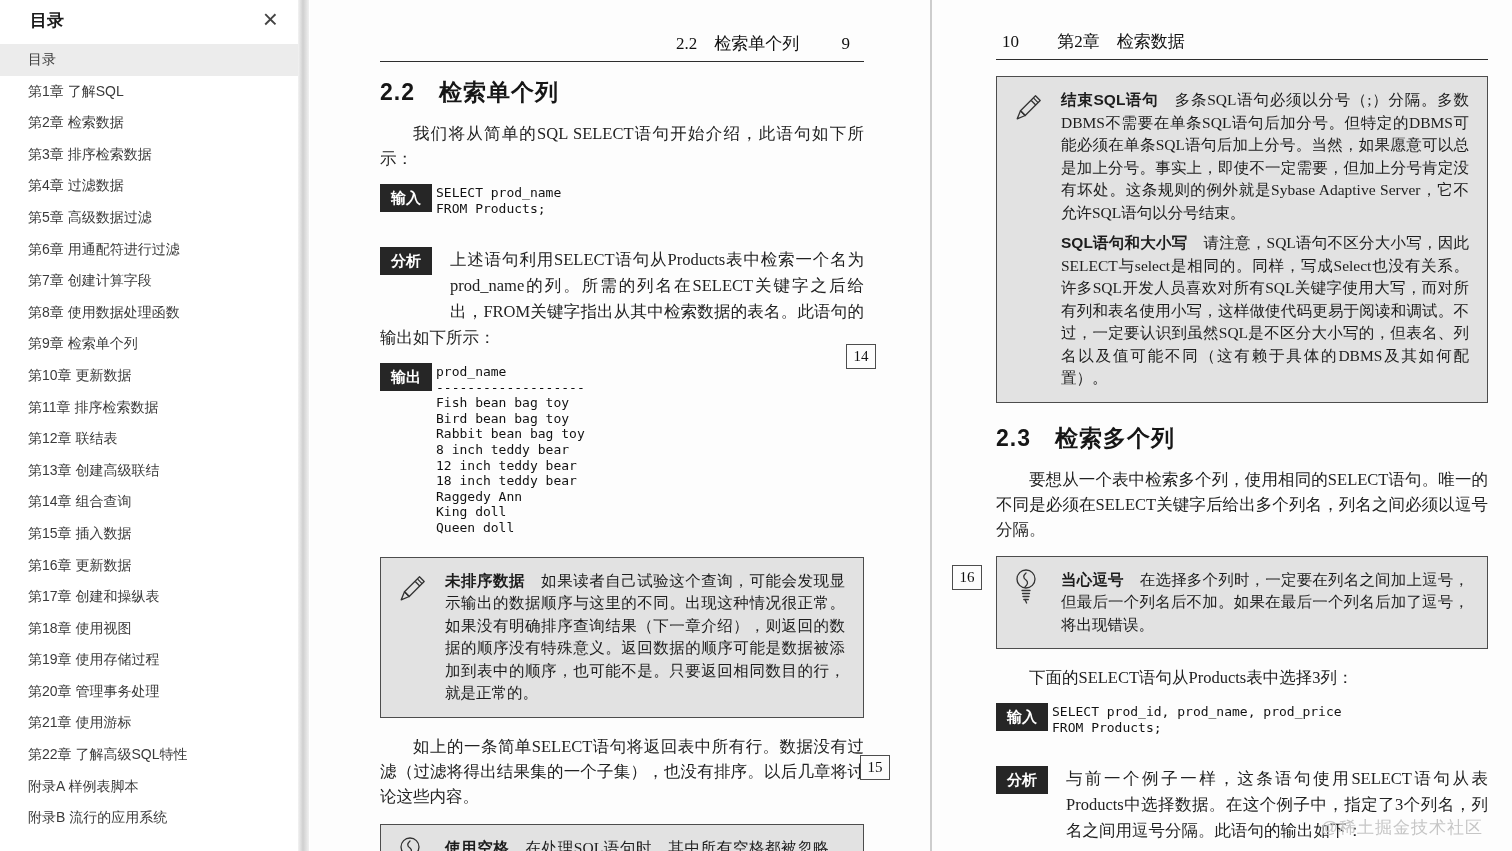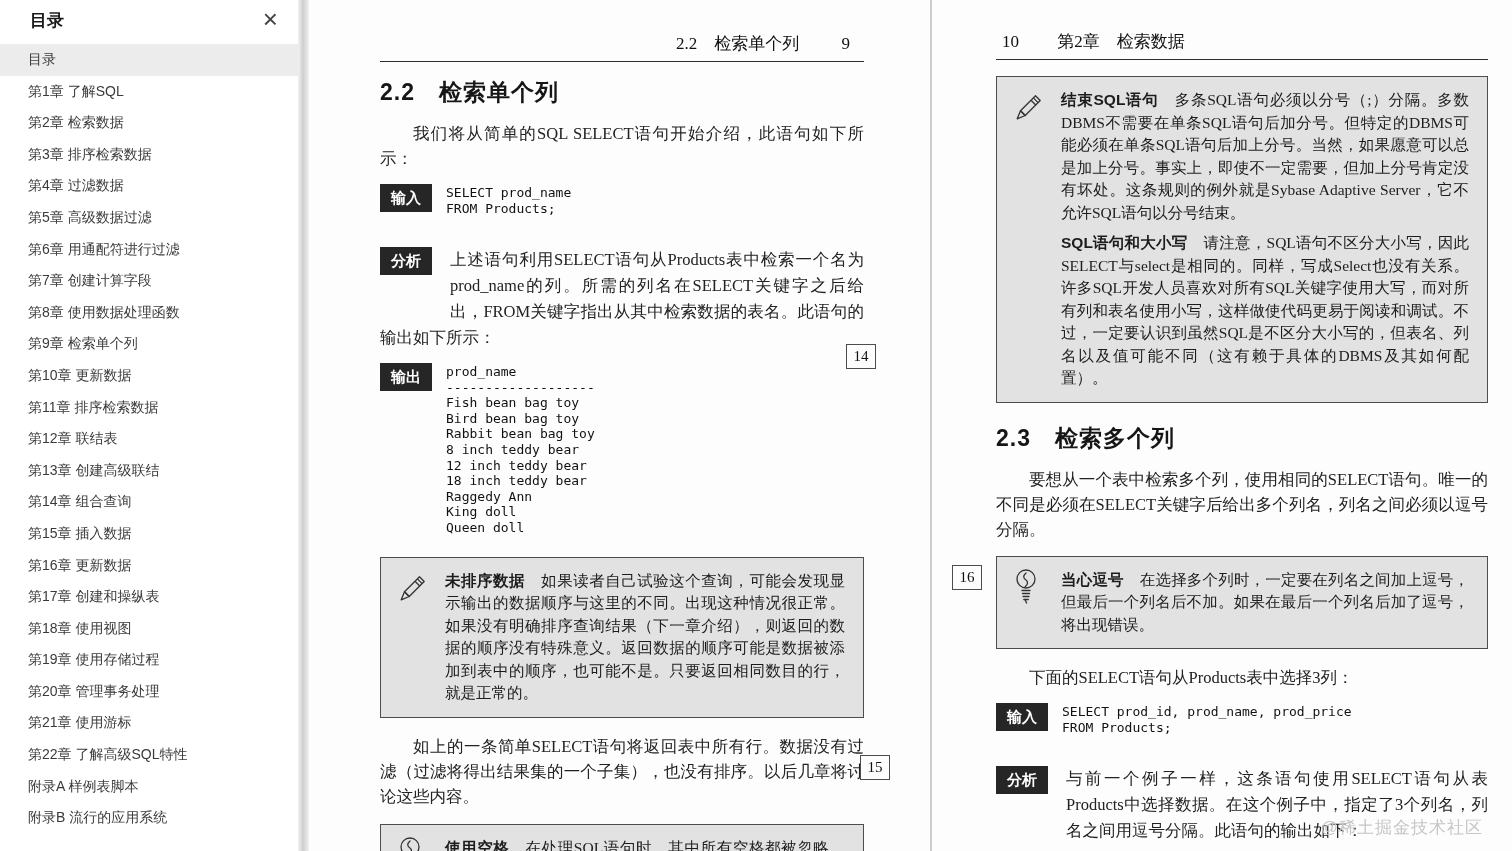--- a/index.html
+++ b/index.html
@@ -38,21 +38,21 @@
   p.body { font-size:16.5px; line-height:25px; text-align:justify; margin-top:13px; }
   p.indent { text-indent:2em; }
 
   
   .io-row { display:flex; align-items:flex-start; margin-top:13px; }
   .io-label { flex:0 0 auto; background:#262626; color:#fff;
               font-family:"Liberation Sans","DejaVu Sans",sans-serif; font-weight:bold;
               font-size:15px; padding:4px 11px; line-height:20px; }
   .io-row pre, .analysis-text .mono {
       font-family:"DejaVu Sans Mono","Liberation Mono",monospace; }
-  .io-row pre { font-size:13px; line-height:16px; margin-left:14px; margin-top:1px; color:#111; }
+  .io-row pre { font-size:13px; line-height:16px; margin-left:4px; margin-top:1px; color:#111; }
   pre.outlist { line-height:15.6px; }
 
   .analysis { margin-top:30px; overflow:visible; }
   .float-label { float:left; width:56px; height:56px; margin-right:14px; }
   .float-label .io-label { display:inline-block; }
   .analysis-text { font-size:16.5px; line-height:26px; text-align:justify; }
 
   
   .callout { position:relative; background:#e2e2e2; border:1.8px solid #4d4d4d;
              margin-top:17px; padding:12px 18px 12px 64px; }

